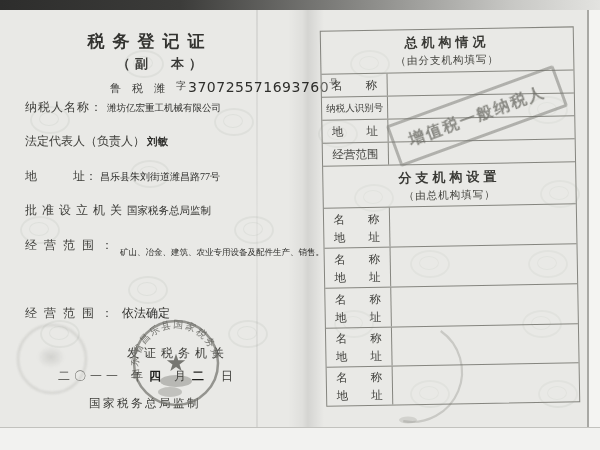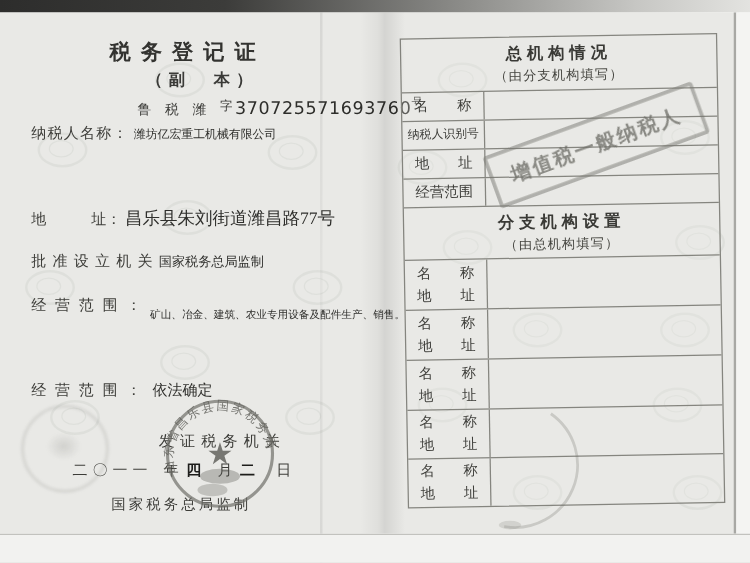--- a/index.html
+++ b/index.html
@@ -1,18 +1,18 @@
 <!DOCTYPE html>
 <html><head>
 <meta charset="utf-8">
 <style>
   html,body{margin:0;padding:0;background:#dcdcda;}
   .stage{
     position:relative;width:600px;height:450px;overflow:hidden;
-    background:#ffffff;
+    background:#86efac;
     font-family:"Liberation Serif","DejaVu Serif",serif;
     color:#3b3b38;
   }
   
   .top-band{position:absolute;left:0;top:0;width:600px;height:10px;
     background:linear-gradient(90deg,#2d2d2c 0%,#3c3c3a 30%,#8d8d8a 62%,#c7c7c4 85%,#e3e3e0 100%);}
   .paper{position:absolute;left:0;top:10px;width:591px;height:417px;
     background:linear-gradient(100deg,#e8e8e5 0%,#ececе9 45%,#e9e9e6 100%);
     background-color:#e9e9e6;}
   .below-paper{position:absolute;left:0;top:427px;width:600px;height:23px;
@@ -35,21 +35,21 @@
   .serial .ch{font-size:11px;margin-right:11px;}
   .serial .zi{font-size:10px;position:relative;top:-3px;margin-right:2px;}
   .serial .num{font-family:"DejaVu Sans","Liberation Sans",sans-serif;
     font-size:14px;font-weight:500;letter-spacing:0.5px;color:#2e2e2b;}
   .serial .suf{font-size:9.5px;position:relative;top:-6px;}
   .fld{position:absolute;white-space:nowrap;}
   .fld .lab{font-size:12px;color:#3e3e3a;}
   .fld .val{color:#2f2f2c;}
   .f1{left:25px;top:97px;}  .f1 .lab{letter-spacing:1px;} .f1 .val{font-size:9.5px;margin-left:4px;}
   .f2{left:25px;top:131px;} .f2 .val{font-size:10.5px;font-weight:bold;margin-left:2px;}
-  .f3{left:25px;top:166px;} .f3 .val{font-size:14px;margin-left:3px;}
+  .f3{left:25px;top:166px;} .f3 .val{font-size:10px;margin-left:3px;}
   .f4{left:25px;top:200px;} .f4 .lab{letter-spacing:5px;} .f4 .val{font-size:10.5px;}
   .f5{left:25px;top:235px;} .f5 .lab{letter-spacing:7px;} .f5 .val{font-size:8.5px;display:inline-block;position:relative;top:6px;}
   .f6{left:25px;top:270px;} .f6 .lab{letter-spacing:5px;} .f6 .val{font-size:10.5px;}
   .f7{left:25px;top:303px;} .f7 .lab{letter-spacing:7px;} .f7 .val{font-size:12px;margin-left:2px;}
   .issuer{position:absolute;left:127px;top:345px;font-size:12px;letter-spacing:5px;color:#3c3c38;}
   .dateline{position:absolute;left:58px;top:368px;font-size:12px;color:#3c3c38;white-space:nowrap;}
   .dateline .yr{letter-spacing:4px;}
   .dateline .unit{margin-left:9px;}
   .dateline .hand{margin-left:6px;font-weight:bold;color:#1d1d1b;}
   .dateline .unit2{margin-left:13px;}
@@ -155,20 +155,23 @@
   <div class="lp-title">税务登记证</div>
   <div class="lp-subtitle">（副　本）</div>
 
   <div class="serial">
     <span class="ch">鲁</span><span class="ch">税</span><span class="ch">潍</span><span class="zi">字</span><span class="num">370725571693760</span><span class="suf">号</span>
   </div>
 
   <div class="fld f1">
     <span class="lab">纳税人名称：</span><span class="val">潍坊亿宏重工机械有限公司</span>
   </div>
+  <div class="fld f2">
+    <span class="lab">法定代表人（负责人）</span><span class="val">刘敏</span>
+  </div>
   <div class="fld f3">
     <span class="lab">地　　　址：</span><span class="val">昌乐县朱刘街道潍昌路77号</span>
   </div>
   <div class="fld f4">
     <span class="lab">批准设立机关</span><span class="val">国家税务总局监制</span>
   </div>
   <div class="fld f5">
     <span class="lab">经营范围：</span><span class="val">矿山、冶金、建筑、农业专用设备及配件生产、销售。</span>
   </div>
   <div class="fld f7">

